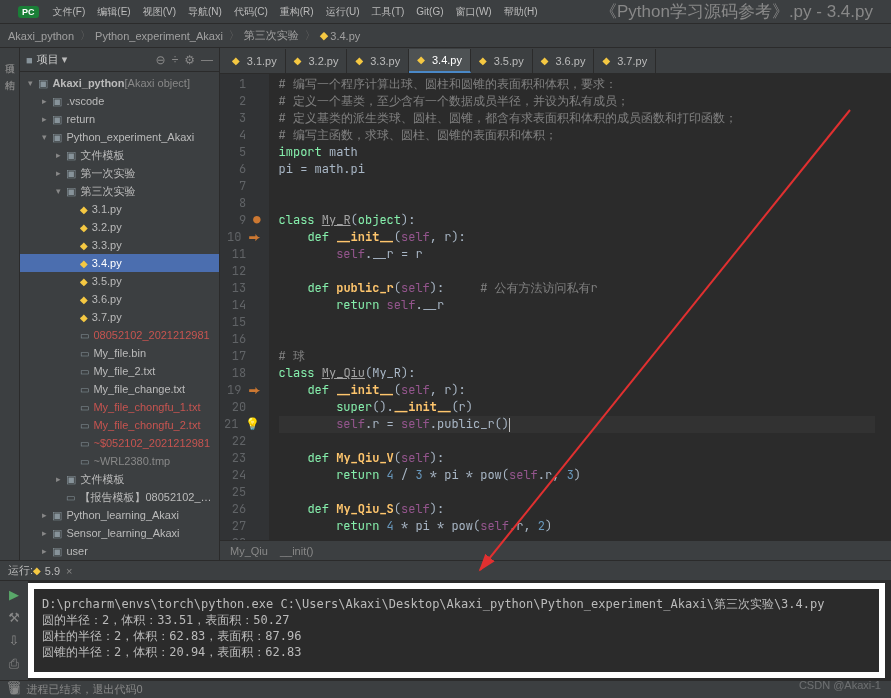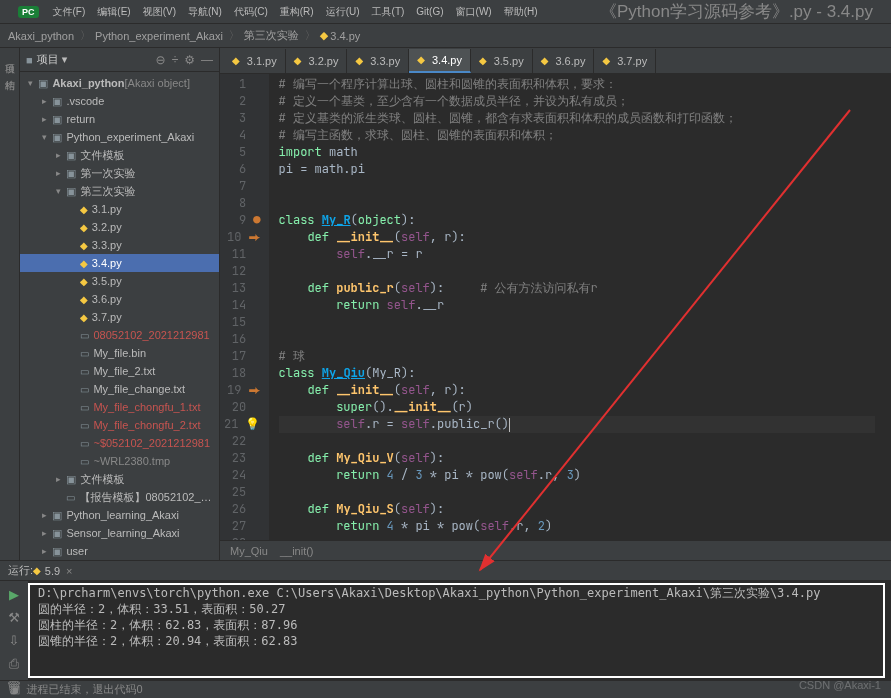--- a/index.html
+++ b/index.html
@@ -165,21 +165,21 @@
   padding: 2px 16px 2px 10px;
   white-space: pre;
   color: #a9b7c6;
   position: relative;
 }
 .kw { color: #86efac; }
 .cmt { color: #808080; }
 .self { color: #94558d; }
 .fn { color: #ffc66d; font-weight: bold; }
 .num { color: #6897bb; }
-.cls { color: #0ea5e9; text-decoration: underline; font-weight: bold; }
+.cls { color: #a3a3a3; text-decoration: underline; }
 .caret-line { background: #323232; }
 .caret { display: inline-block; width: 1px; height: 14px; background: #bbb; vertical-align: middle; }
 .struct-bar {
   height: 20px;
   background: #3c3f41;
   border-top: 1px solid #2b2b2b;
   font-size: 11px;
   padding: 0 10px;
   display: flex;
   align-items: center;
@@ -202,24 +202,24 @@
   padding-top: 6px;
   gap: 8px;
   font-size: 13px;
 }
 .run-icons .play { color: #59a869; }
 .run-console {
   flex: 1;
   font-family: Consolas, monospace;
   font-size: 12px;
   color: #bbb;
-  padding: 0 8px;
+  padding: 7px 8px;
   white-space: pre;
   line-height: 16px;
-  border: 2px solid #ffffff;
+  border: 6px solid #ffffff;
   margin: 2px 6px 2px 0;
 }
 .status-bar {
   height: 18px;
   background: #3c3f41;
   border-top: 1px solid #2b2b2b;
   font-size: 11px;
   display: flex;
   align-items: center;
   padding: 0 10px;

